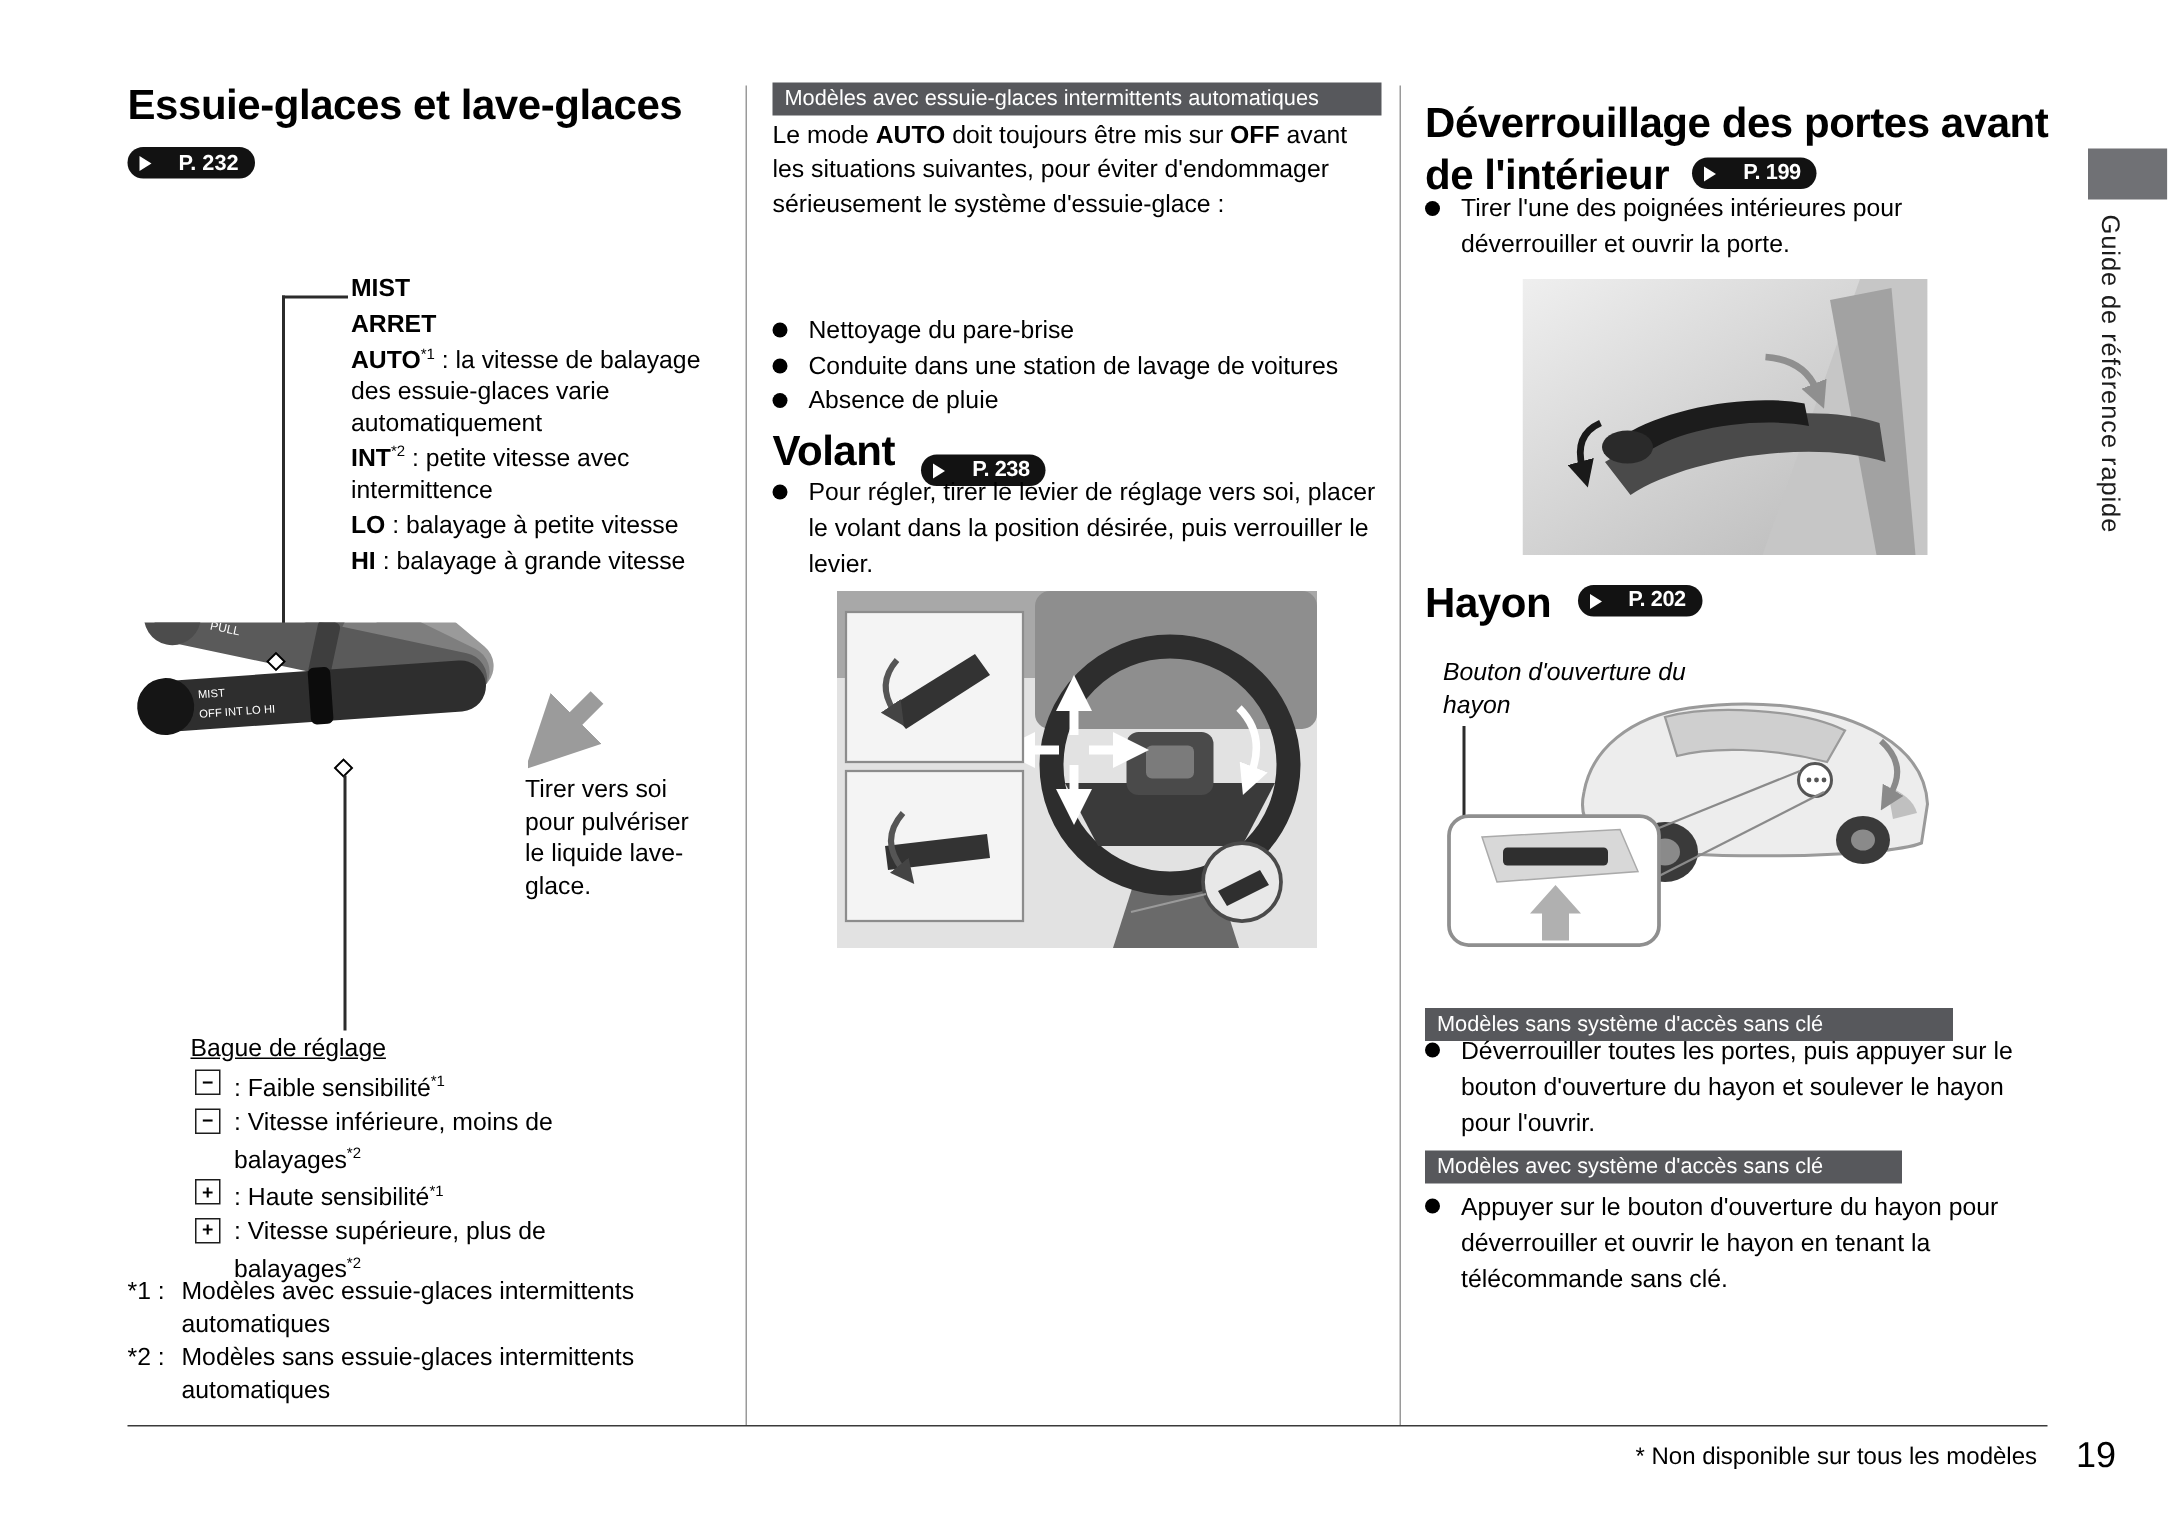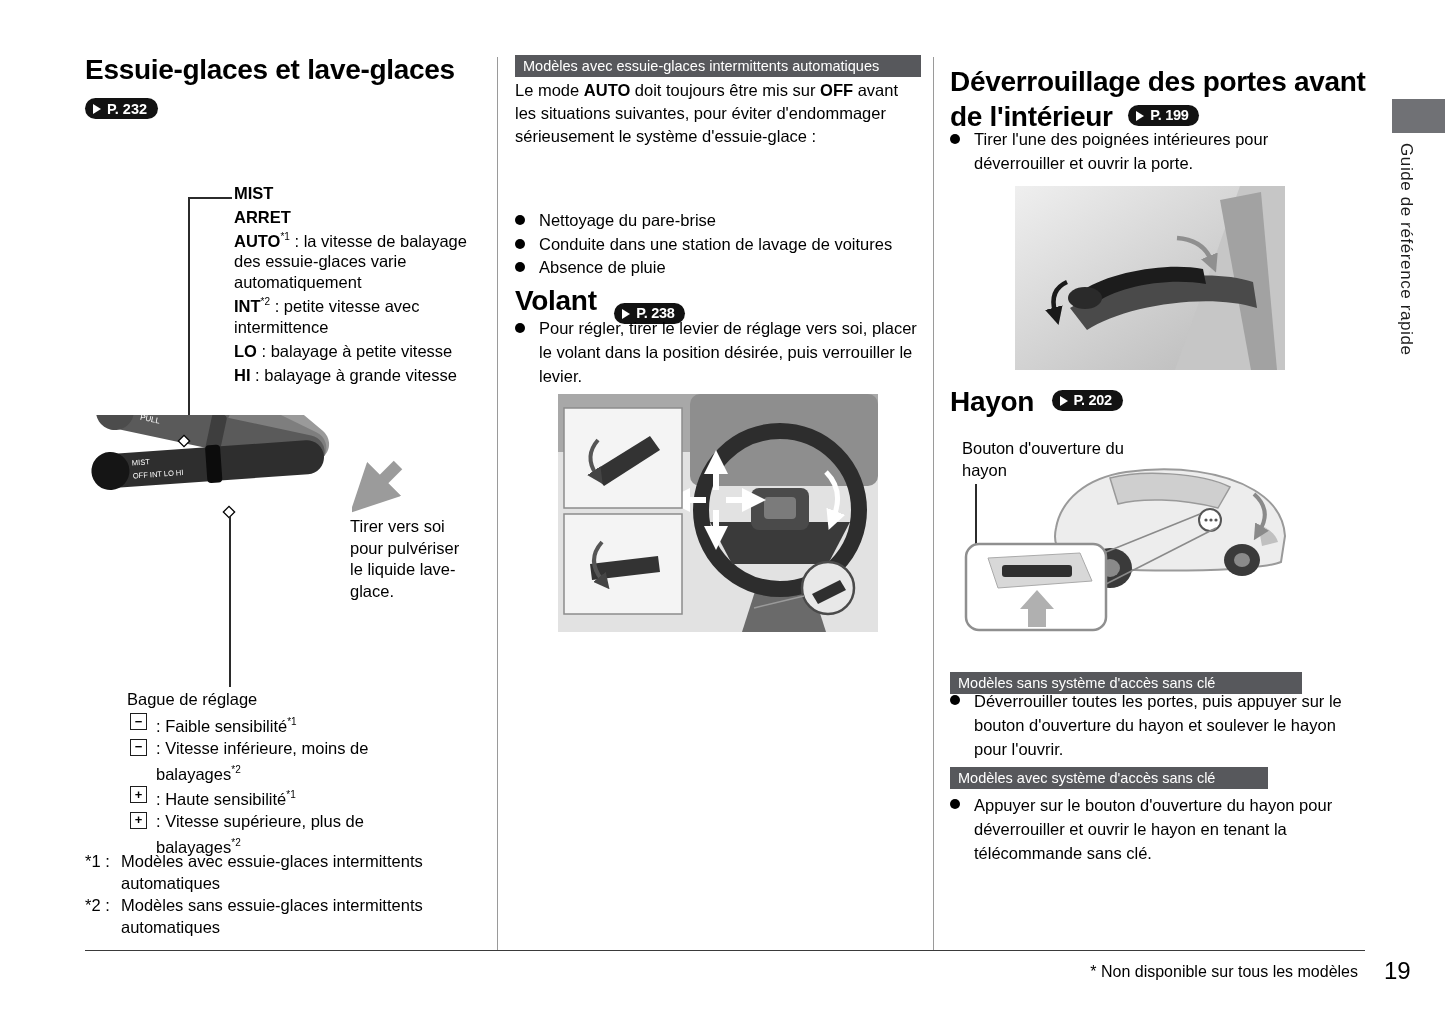--- a/index.html
+++ b/index.html
@@ -5,21 +5,21 @@
   * { margin:0; padding:0; box-sizing:border-box; }
   html,body { background:#fff; }
   .page {
     position:relative; width:1445px; height:1019px; background:#ffffff;
     font-family:"Liberation Sans", sans-serif; color:#000; overflow:hidden;
   }
   .abs { position:absolute; }
   .h-title { font-size:28px; font-weight:700; letter-spacing:-0.3px; line-height:35px; }
   .body-txt { font-size:16.5px; line-height:23px; }
   .ref-badge {
-    display:inline-flex; align-items:center; gap:6px; background:#121212; color:#fff;
+    display:inline-flex; align-items:center; gap:18px; background:#121212; color:#fff;
     border-radius:11px; height:21px; padding:0 11px 0 8px; font-size:14.5px; font-weight:700;
     white-space:nowrap; vertical-align:middle; position:relative; top:-3px;
   }
   .ref-badge .arr { width:0; height:0; border-top:5px solid transparent; border-bottom:5px solid transparent; border-left:8px solid #fff; }
   .banner { background:#57585c; color:#fff; font-size:14.5px; height:22px; line-height:22px; padding-left:8px; white-space:nowrap; overflow:hidden; }
   .vline { width:1px; background:#2b2b2b; }
   .hline { height:1px; background:#2b2b2b; }
   .divider { width:1px; background:#9a9a9a; }
   .brow { display:flex; }
   .brow .dotcol { width:24px; flex:none; }
@@ -105,21 +105,21 @@
           <path d="M0,0 L4,2 L0,4 z" fill="#9b9b9b"></path>
         </marker>
       </defs>
       <line x1="46" y1="5" x2="27" y2="24" stroke="#9b9b9b" stroke-width="12" marker-end="url(#s-ah)"></line>
     </svg>
   </div>
 
   <div class="abs" style="left:350px; top:516px; width:124px; font-size:16.5px; line-height:21.5px;">Tirer vers soi pour pulvériser le liquide lave-glace.</div>
 
   <div class="abs vline" style="left:229px; top:517px; height:170px; width:1.5px;"></div>
-  <div class="abs body-txt" style="left:127px; top:688px;">Bague de réglage</div>
+  <div class="abs body-txt" style="left:127px; top:688px;text-decoration:underline;">Bague de réglage</div>
 
   <div class="abs" style="left:130px; top:711px; width:330px;">
     <div class="ring-row">
       <span class="sqbox">−</span>
       <span class="ring-text"><span>: Faible sensibilité</span><sup>*1</sup></span>
     </div>
     <div class="ring-row">
       <span class="sqbox">−</span>
       <span class="ring-text"><span>: Vitesse inférieure, moins de balayages</span><sup>*2</sup></span>
     </div>
@@ -270,21 +270,21 @@
   </div>
 
   <div class="abs h-title" style="left:950px; top:384px; width:410px;">
     <span>Hayon</span>
     <span class="ref-badge" style="margin-left:10px;">
       <span class="arr"></span>
       <span>P. 202</span>
     </span>
   </div>
 
-  <div class="abs" style="left:962px; top:438px; width:172px; font-size:16.5px; line-height:21.5px;">Bouton d'ouverture du hayon</div>
+  <div class="abs" style="left:962px; top:438px; width:172px; font-size:16.5px; line-height:21.5px;font-style:italic;">Bouton d'ouverture du hayon</div>
   <div class="abs vline" style="left:975px; top:484px; height:60px; width:1.5px;"></div>
 
   <div class="abs" style="left:958px; top:432px; width:335px; height:220px;">
     <svg viewBox="0 0 335 220" width="335" height="220">
       <defs>
         <marker id="t-gray" markerWidth="4" markerHeight="4" refX="1" refY="2" orient="auto">
             <path d="M0,0 L4,2 L0,4 z" fill="#8a8a8a"></path>
           </marker>
       </defs>
 

